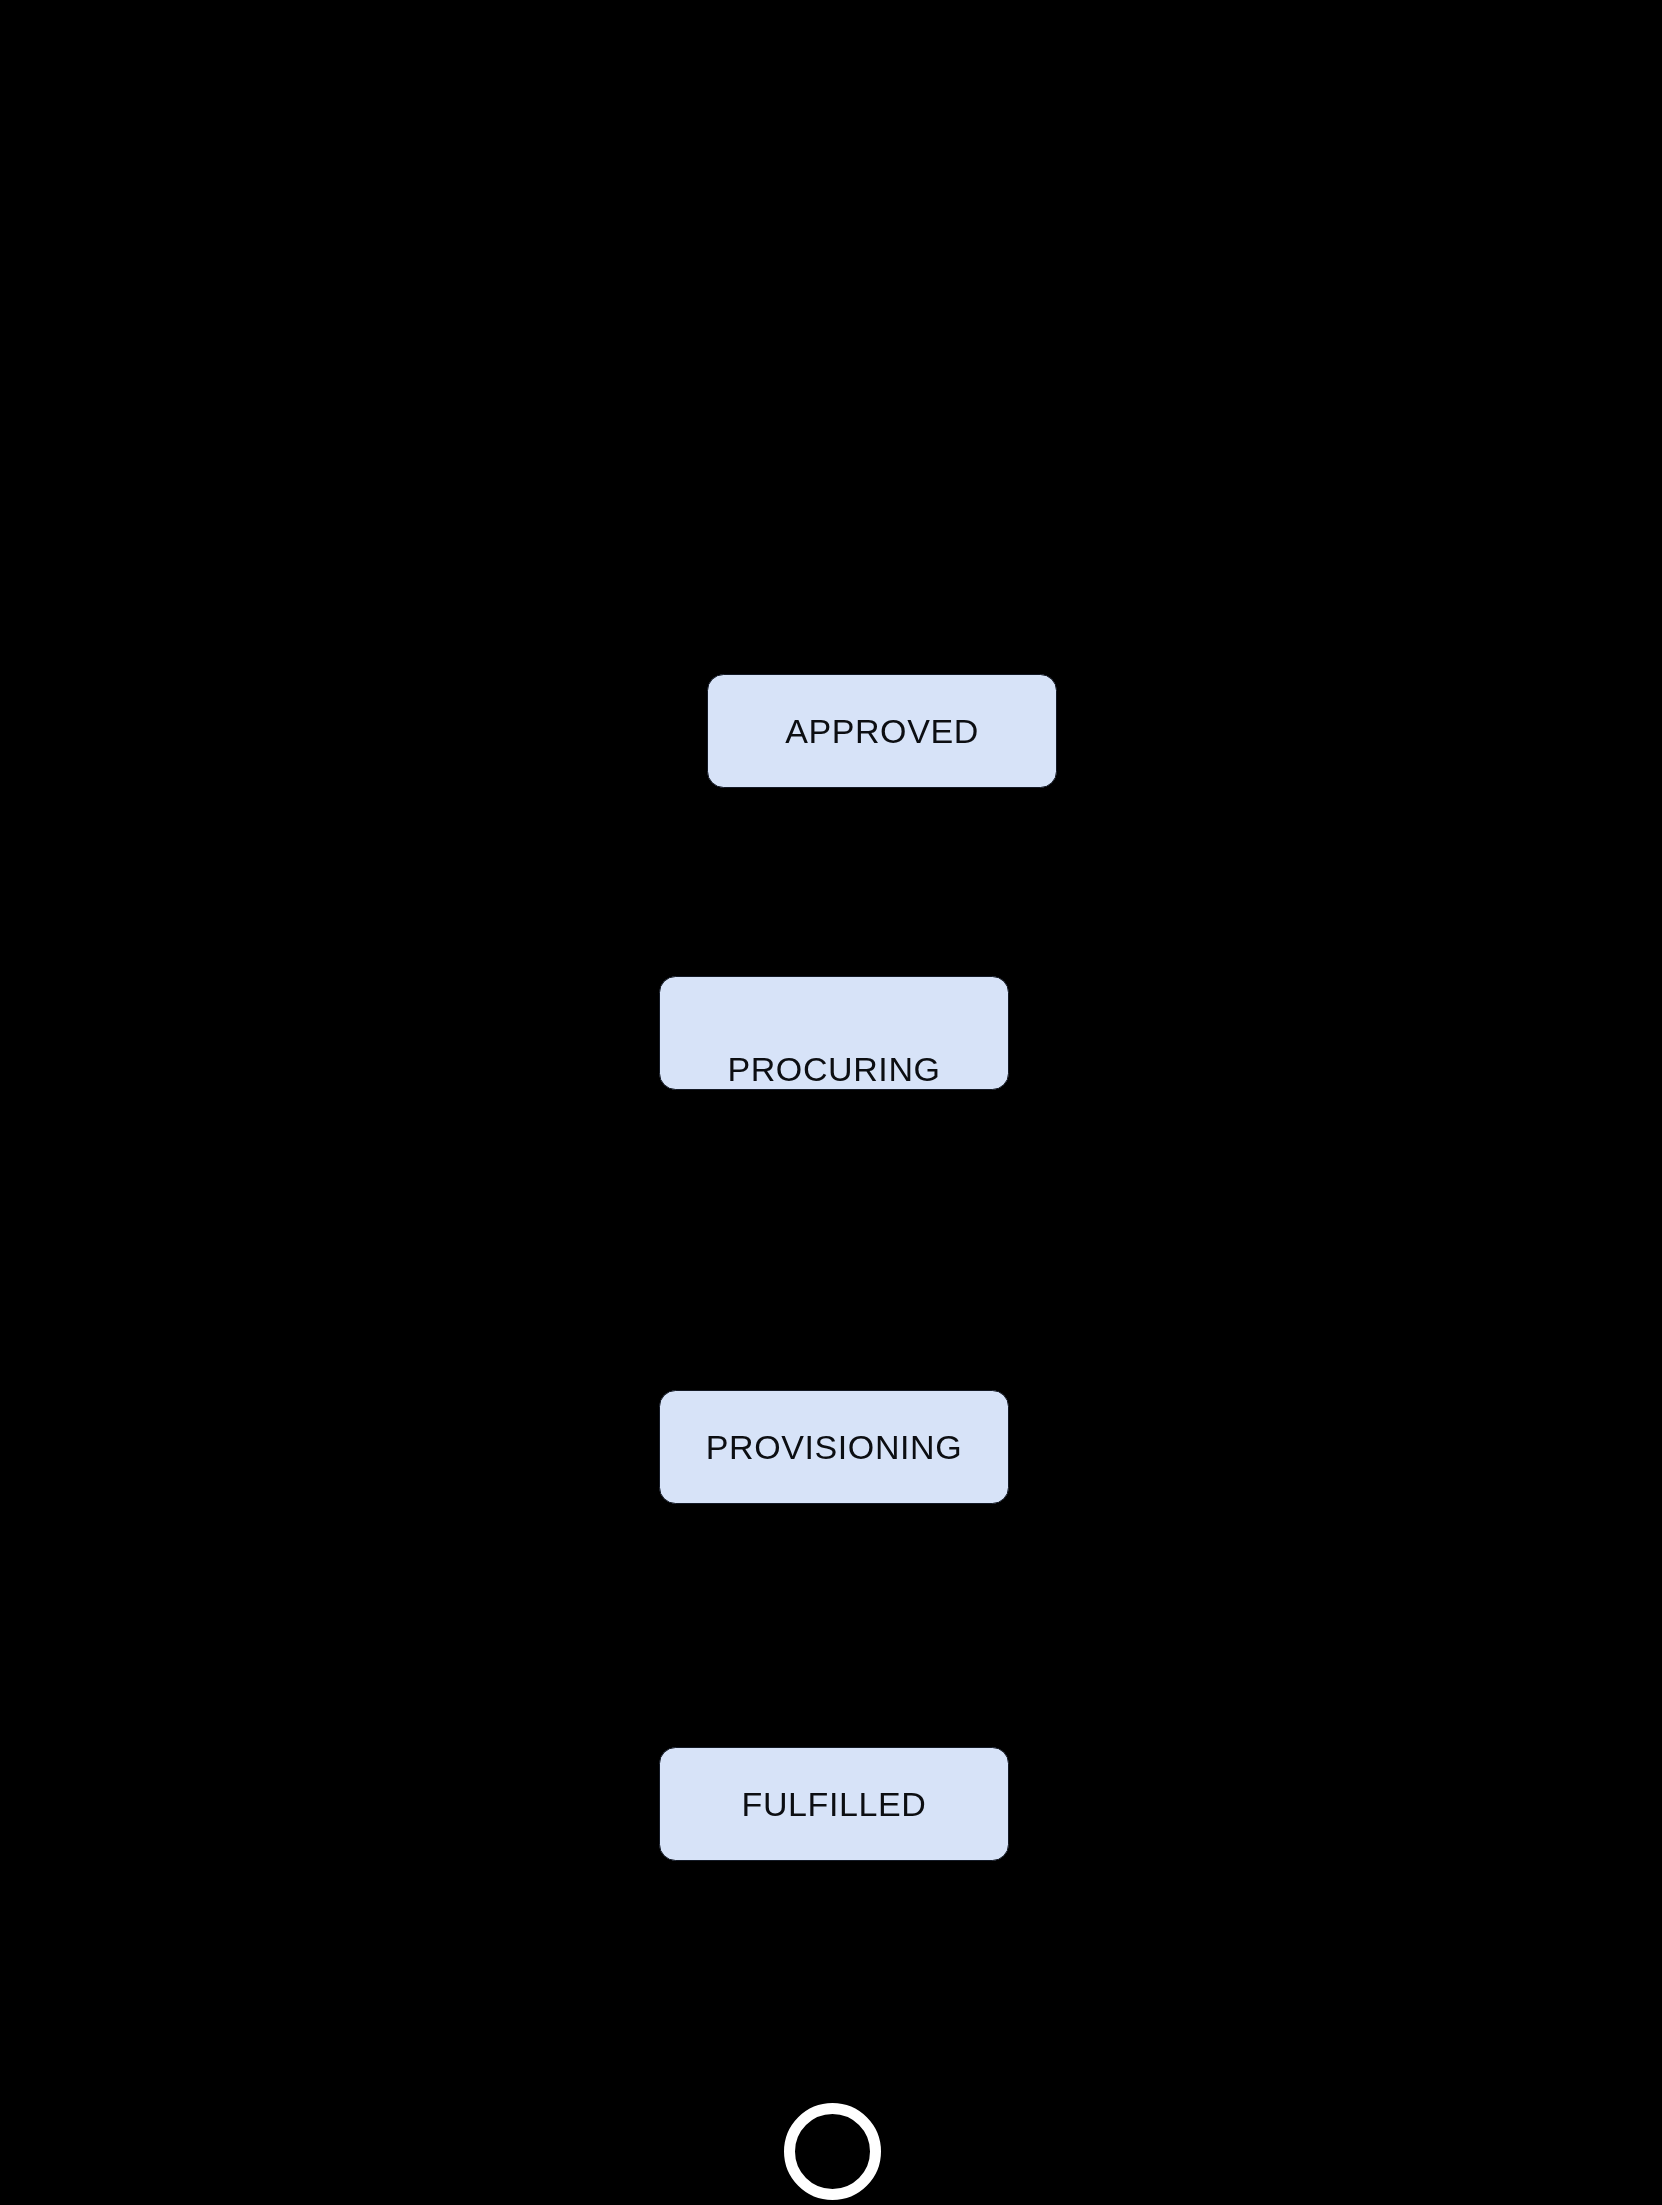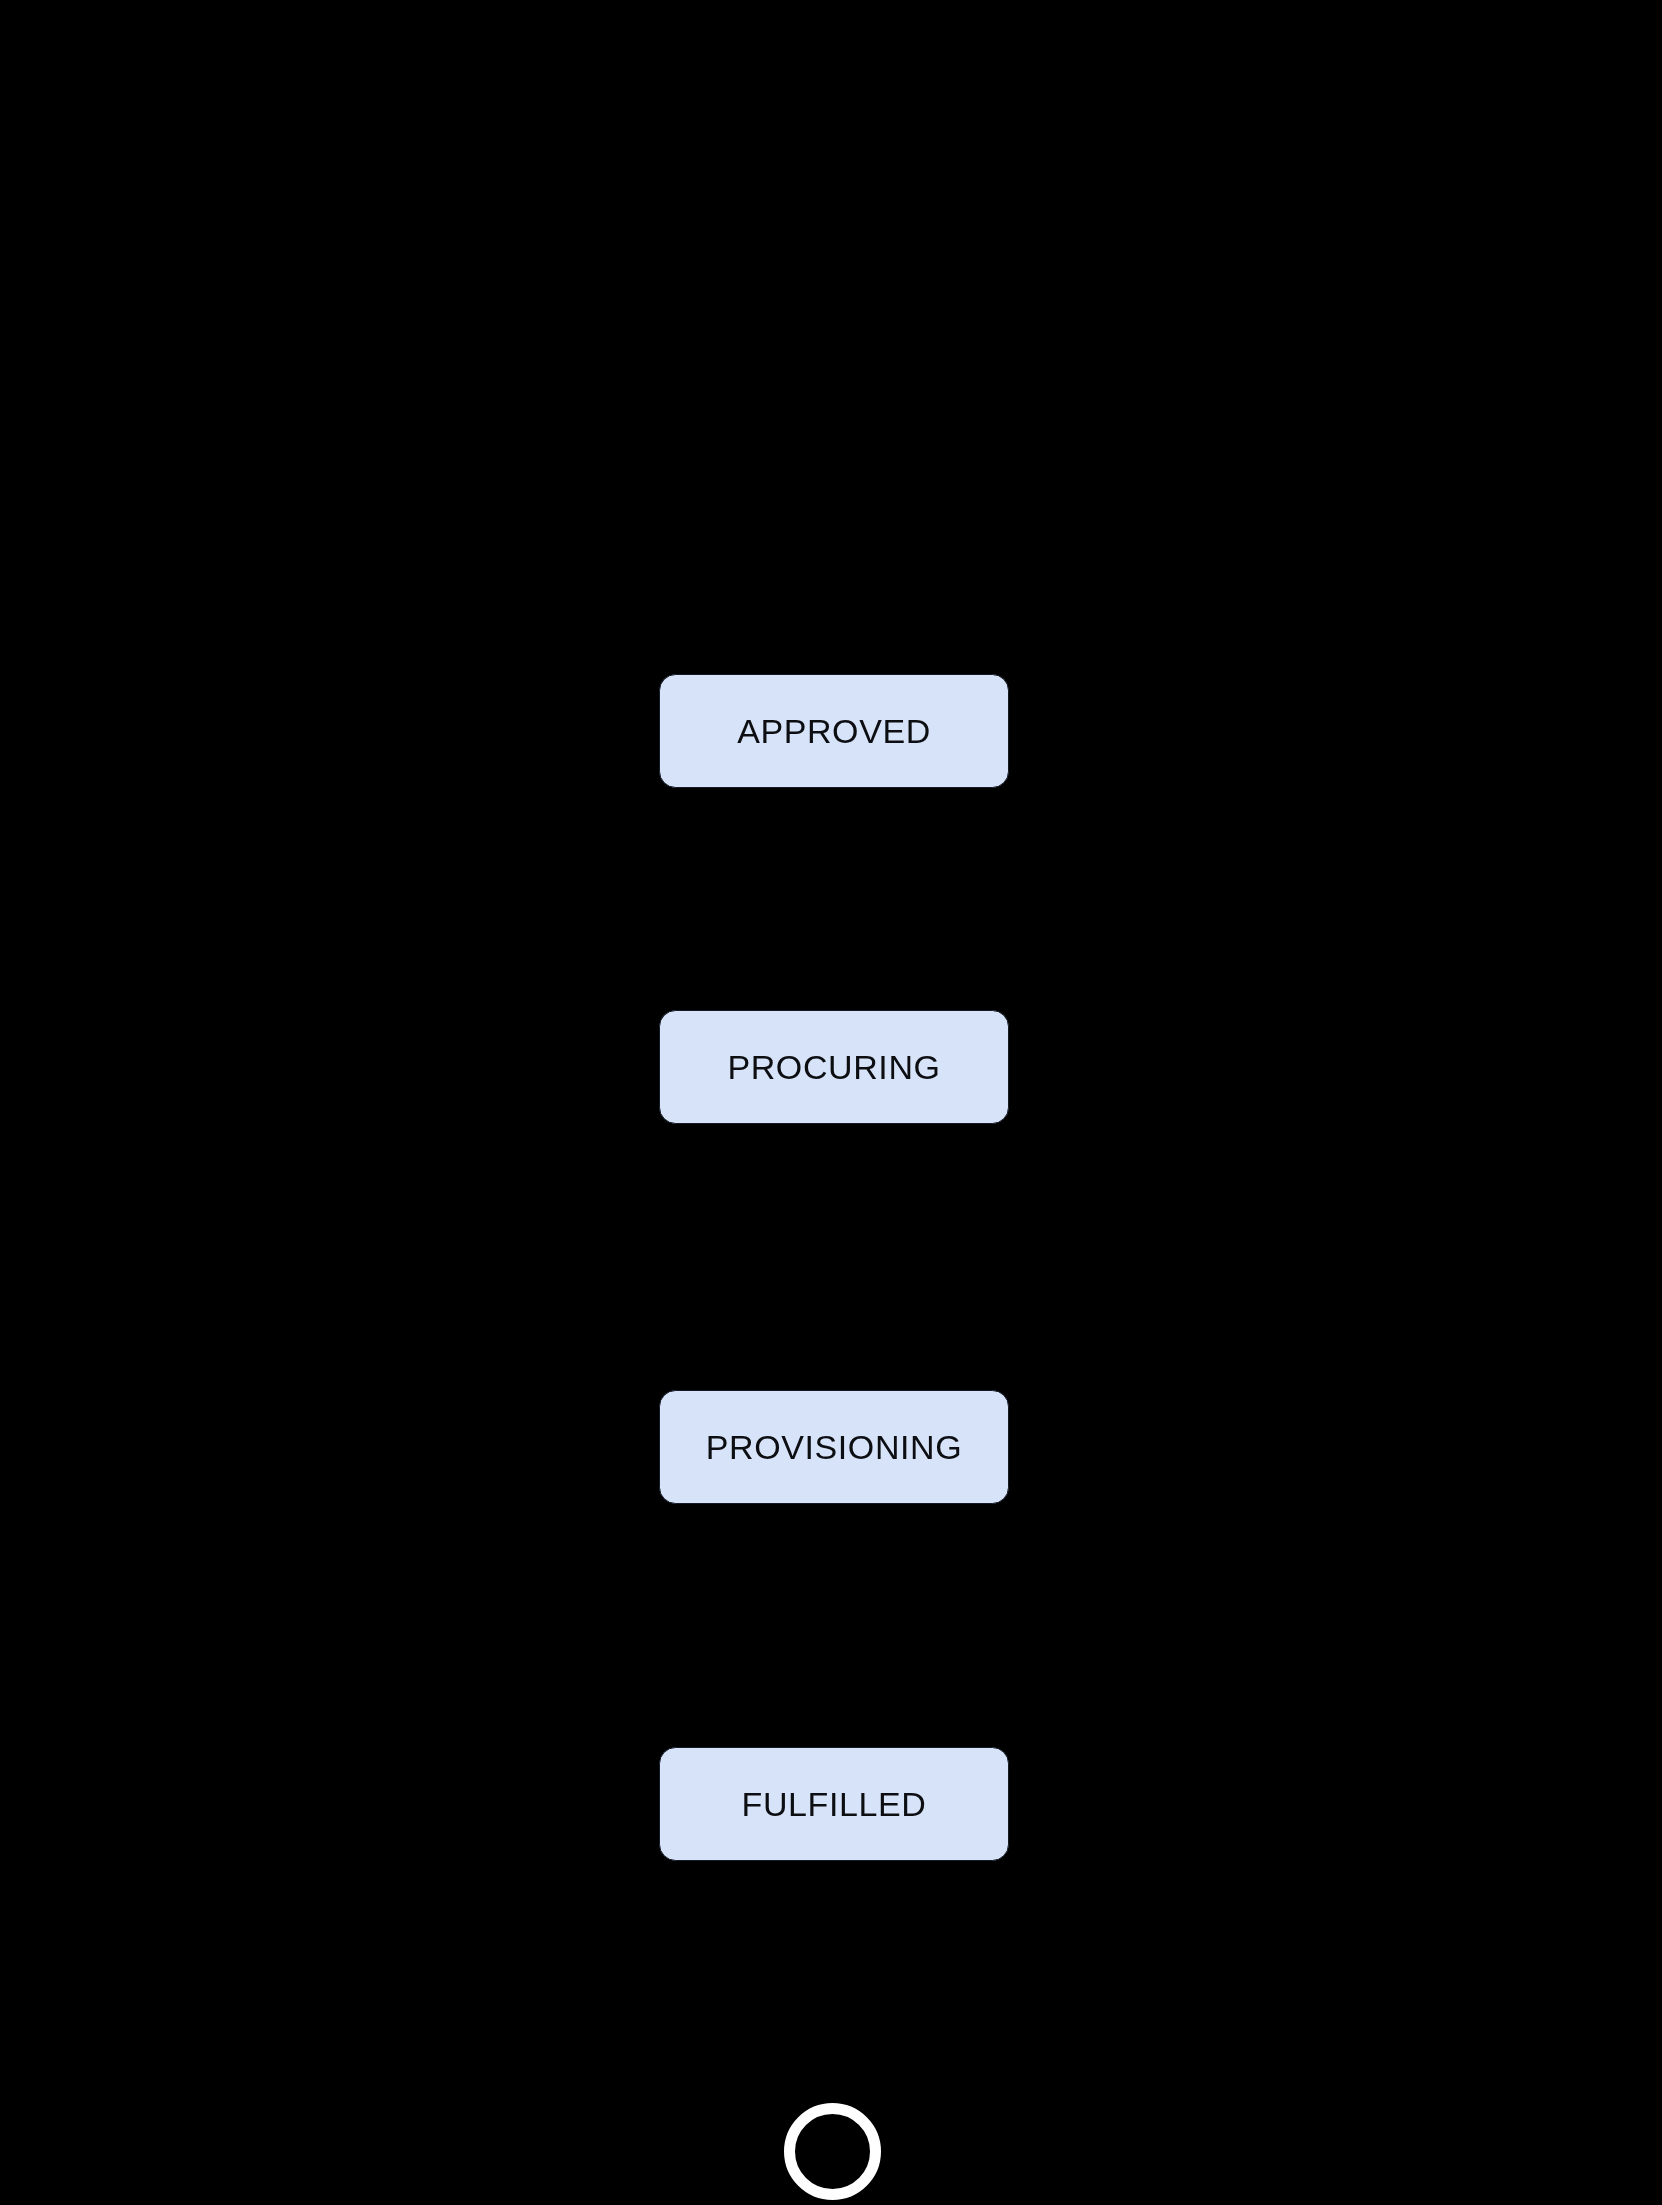--- a/index.html
+++ b/index.html
@@ -34,22 +34,22 @@
     justify-content: center;
   }
   .state-node .label {
     color: var(--node-text, #0c0e12);
     font-size: 34px;
     letter-spacing: 0.6px;
     white-space: nowrap;
     user-select: none;
   }
   .node-0 { top: 319px; }
-  .node-1 { top: 674px; }
-  .node-2 { top: 1010px; }
+  .node-1 { top: 674px; margin-left: 48px; }
+  .node-2 { top: 976px; align-items: flex-end; }
   .node-3 { top: 1390px; }
   .node-4 { top: 1747px; }
   .final-state-ring {
     position: absolute;
     left: 784px;
     top: 2103px;
     width: 97px;
     height: 97px;
     box-sizing: border-box;
     border: 11.3px solid var(--end-ring, #ffffff);

